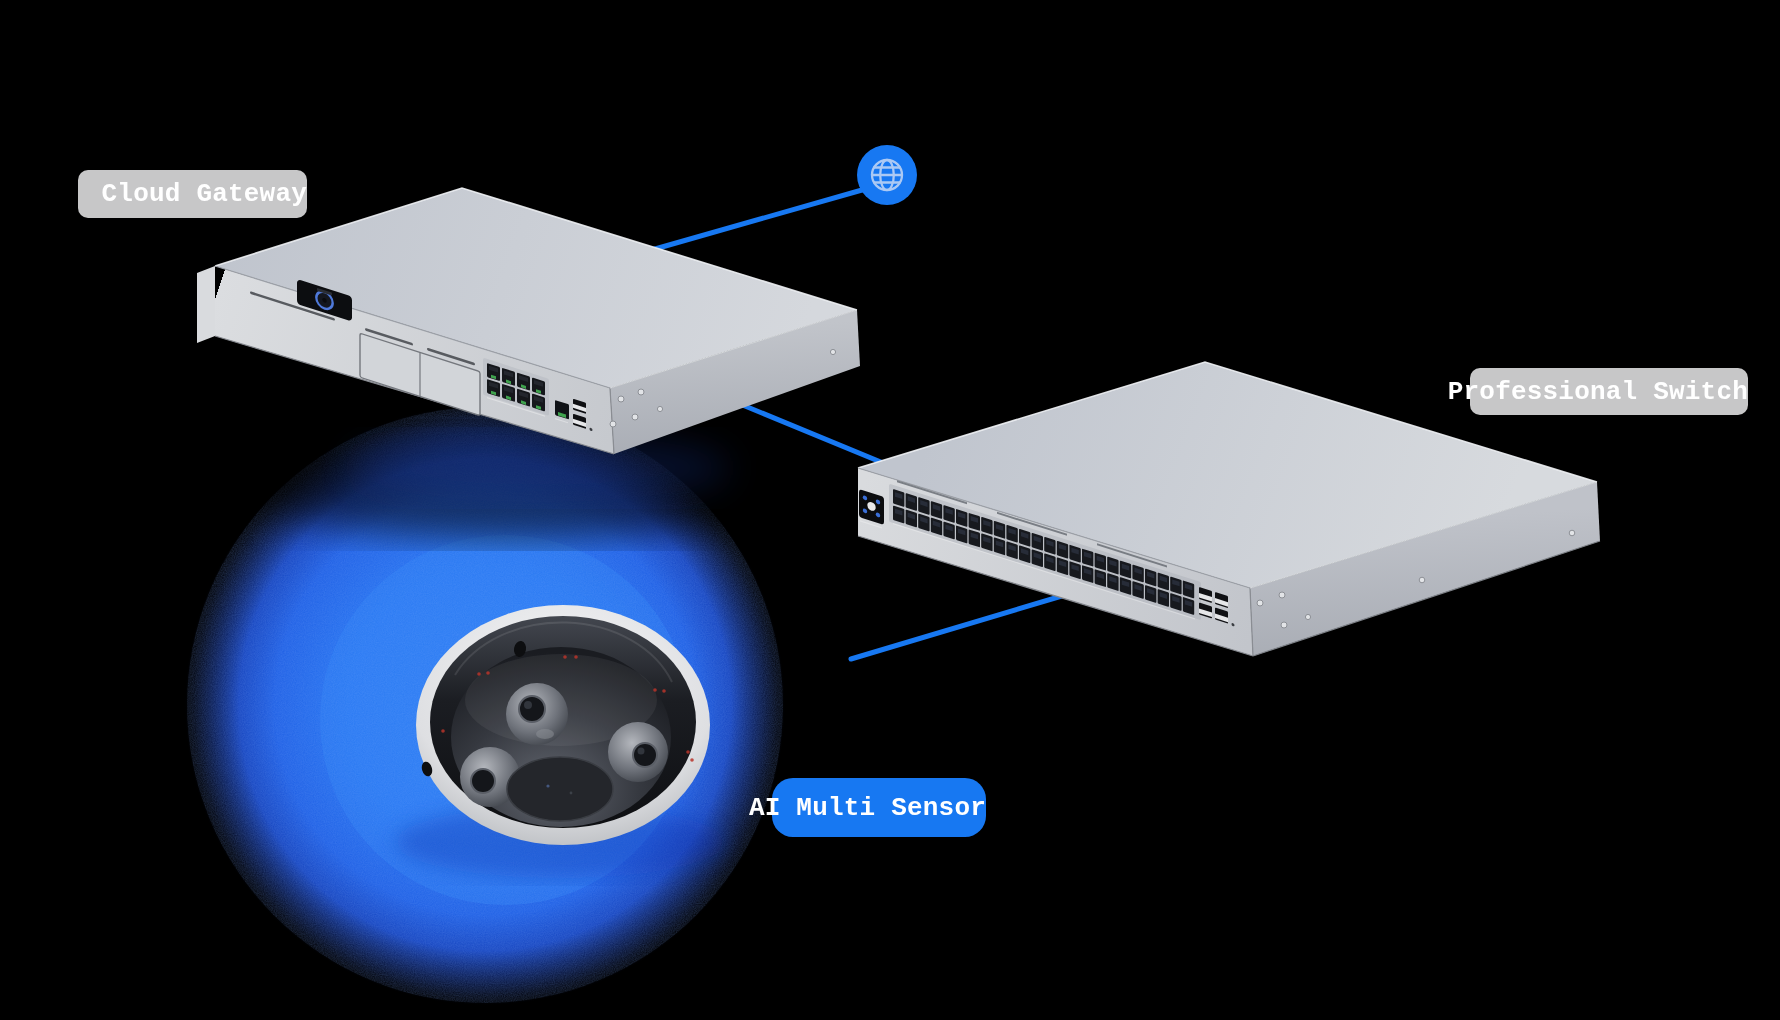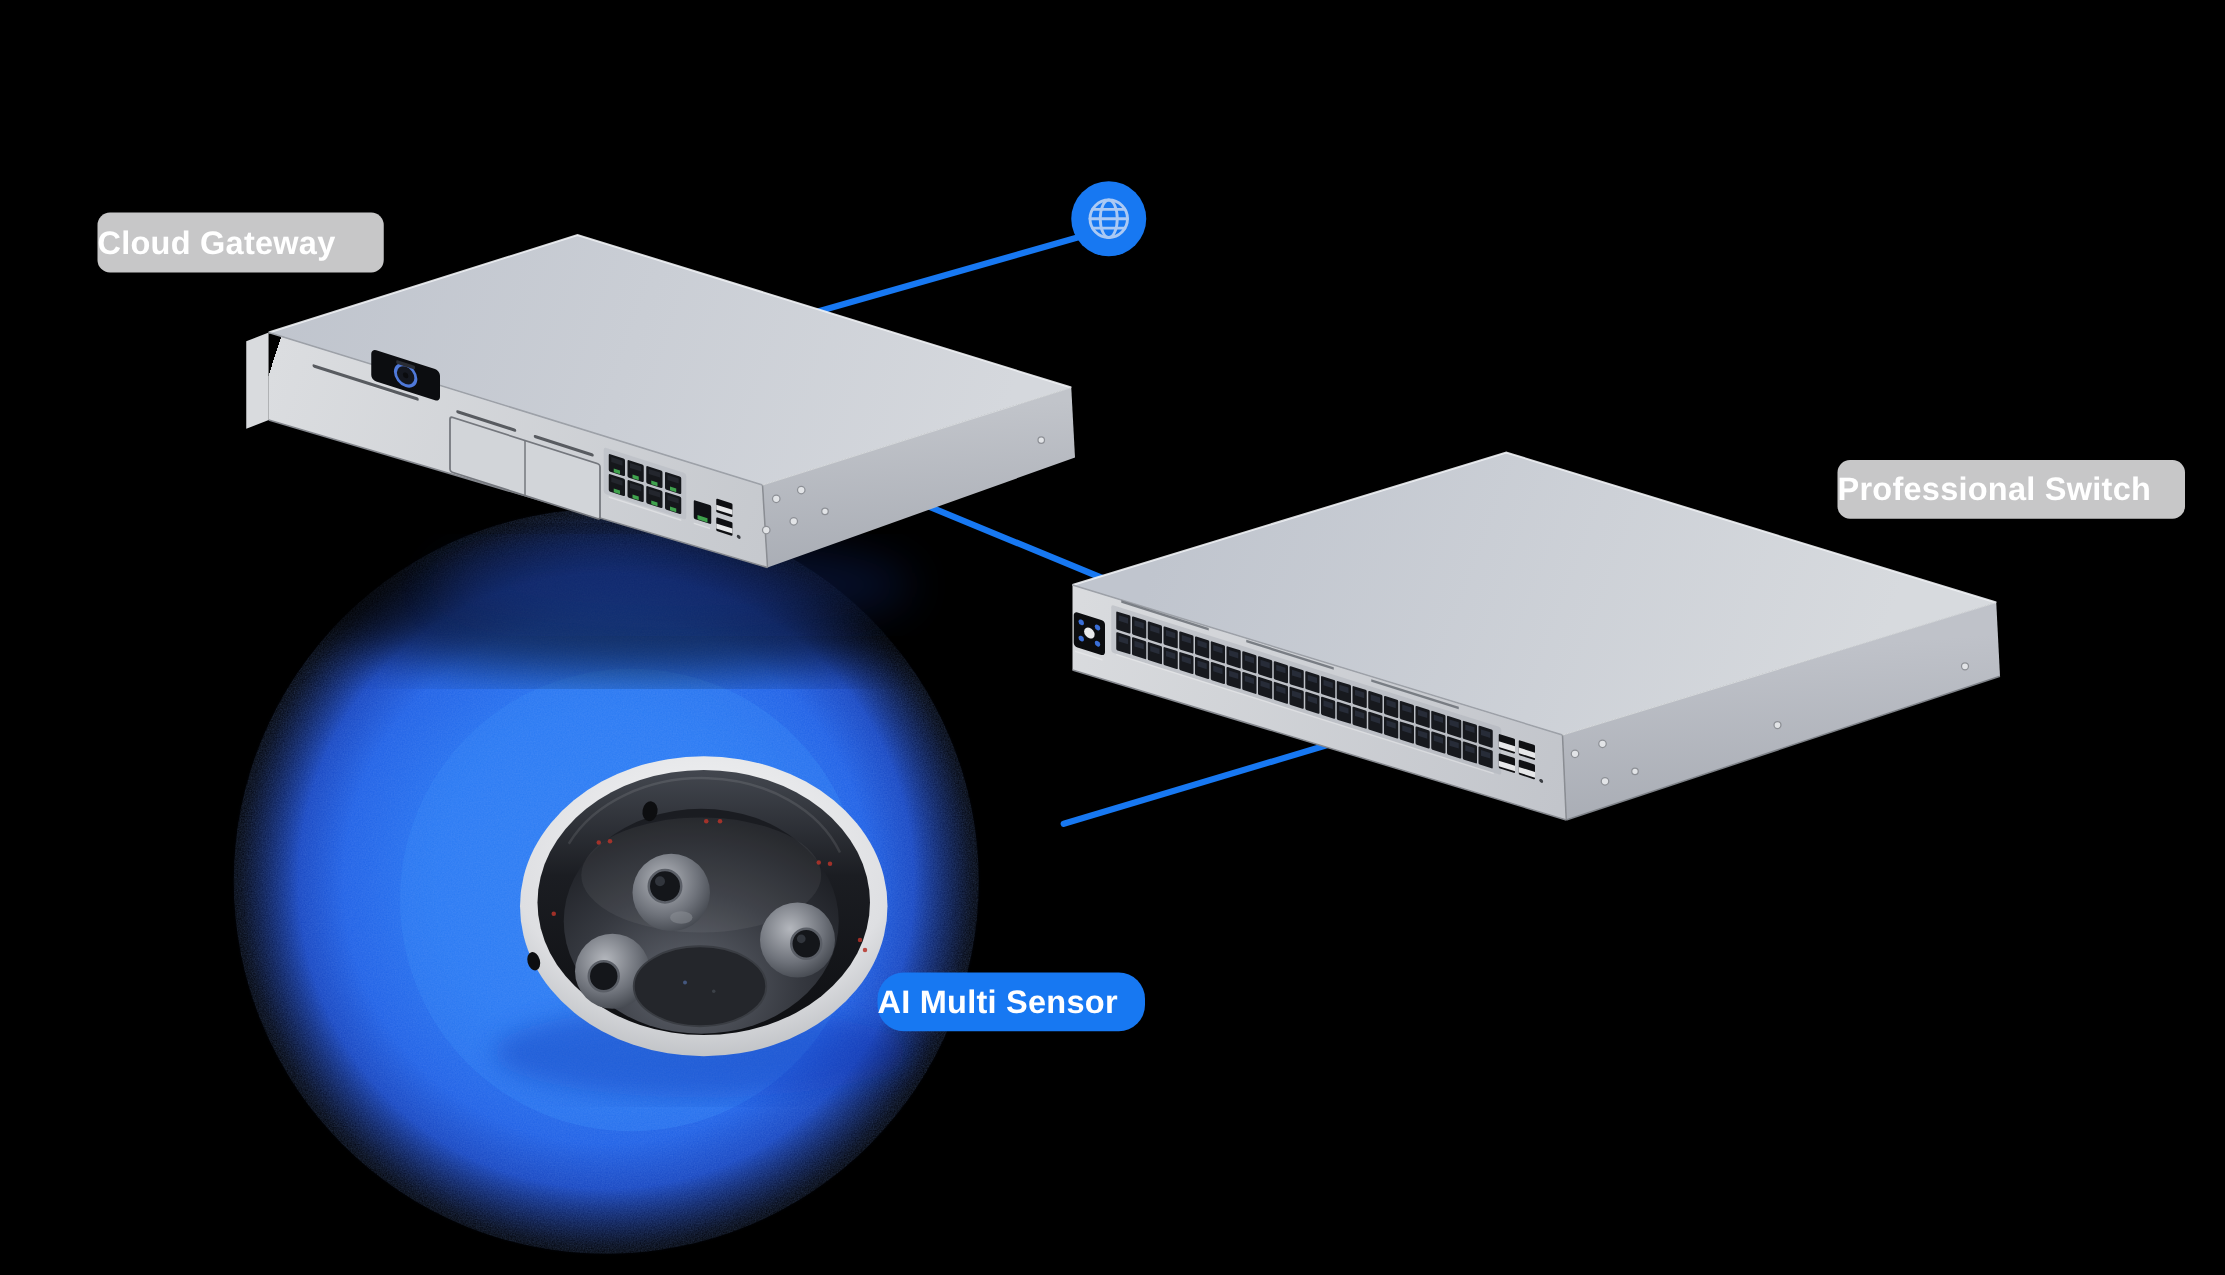--- a/index.html
+++ b/index.html
@@ -1,27 +1,27 @@
 <!DOCTYPE html>
 <html><head>
 <meta charset="utf-8">
 <style>
   html,body{margin:0;padding:0;background:#000;}
   #stage{position:relative;width:1780px;height:1020px;background:#000;overflow:hidden;
          font-family:"Liberation Sans", sans-serif;}
   #stage svg{position:absolute;left:0;top:0;}
-  .badge{position:absolute;display:flex;align-items:center;justify-content:flex-start;
+  .badge{position:absolute;display:flex;align-items:center;justify-content:flex-end;
          color:#fff;font-weight:700;font-size:26px;letter-spacing:.2px;
          border-radius:10px;white-space:nowrap;
-         font-family:Liberation Sans, sans-serif;}
+         font-family:Liberation Mono, monospace;}
   .badge.gray{background:#c7c7c8;}
   .badge.blue{background:#1778f2;}
   #badge-cloud-gateway{left:78px;top:170px;width:229px;height:48px;}
   #badge-professional-switch{left:1450px;top:368px;width:278px;height:47px;margin-left:20px;}
-  #badge-ai-multi-sensor{left:702px;top:778px;width:214px;height:47px;border-radius:21px;}
+  #badge-ai-multi-sensor{left:772px;top:778px;width:214px;height:59px;border-radius:21px;}
 </style>
 </head>
 <body>
 
 <div id="stage">
 
 <svg width="1780" height="1020" viewBox="0 0 1780 1020">
   <defs>
     <radialGradient id="glowGrad" cx="0.5" cy="0.5" r="0.5">
       <stop offset="0" stop-color="#2e7cf3"></stop>

